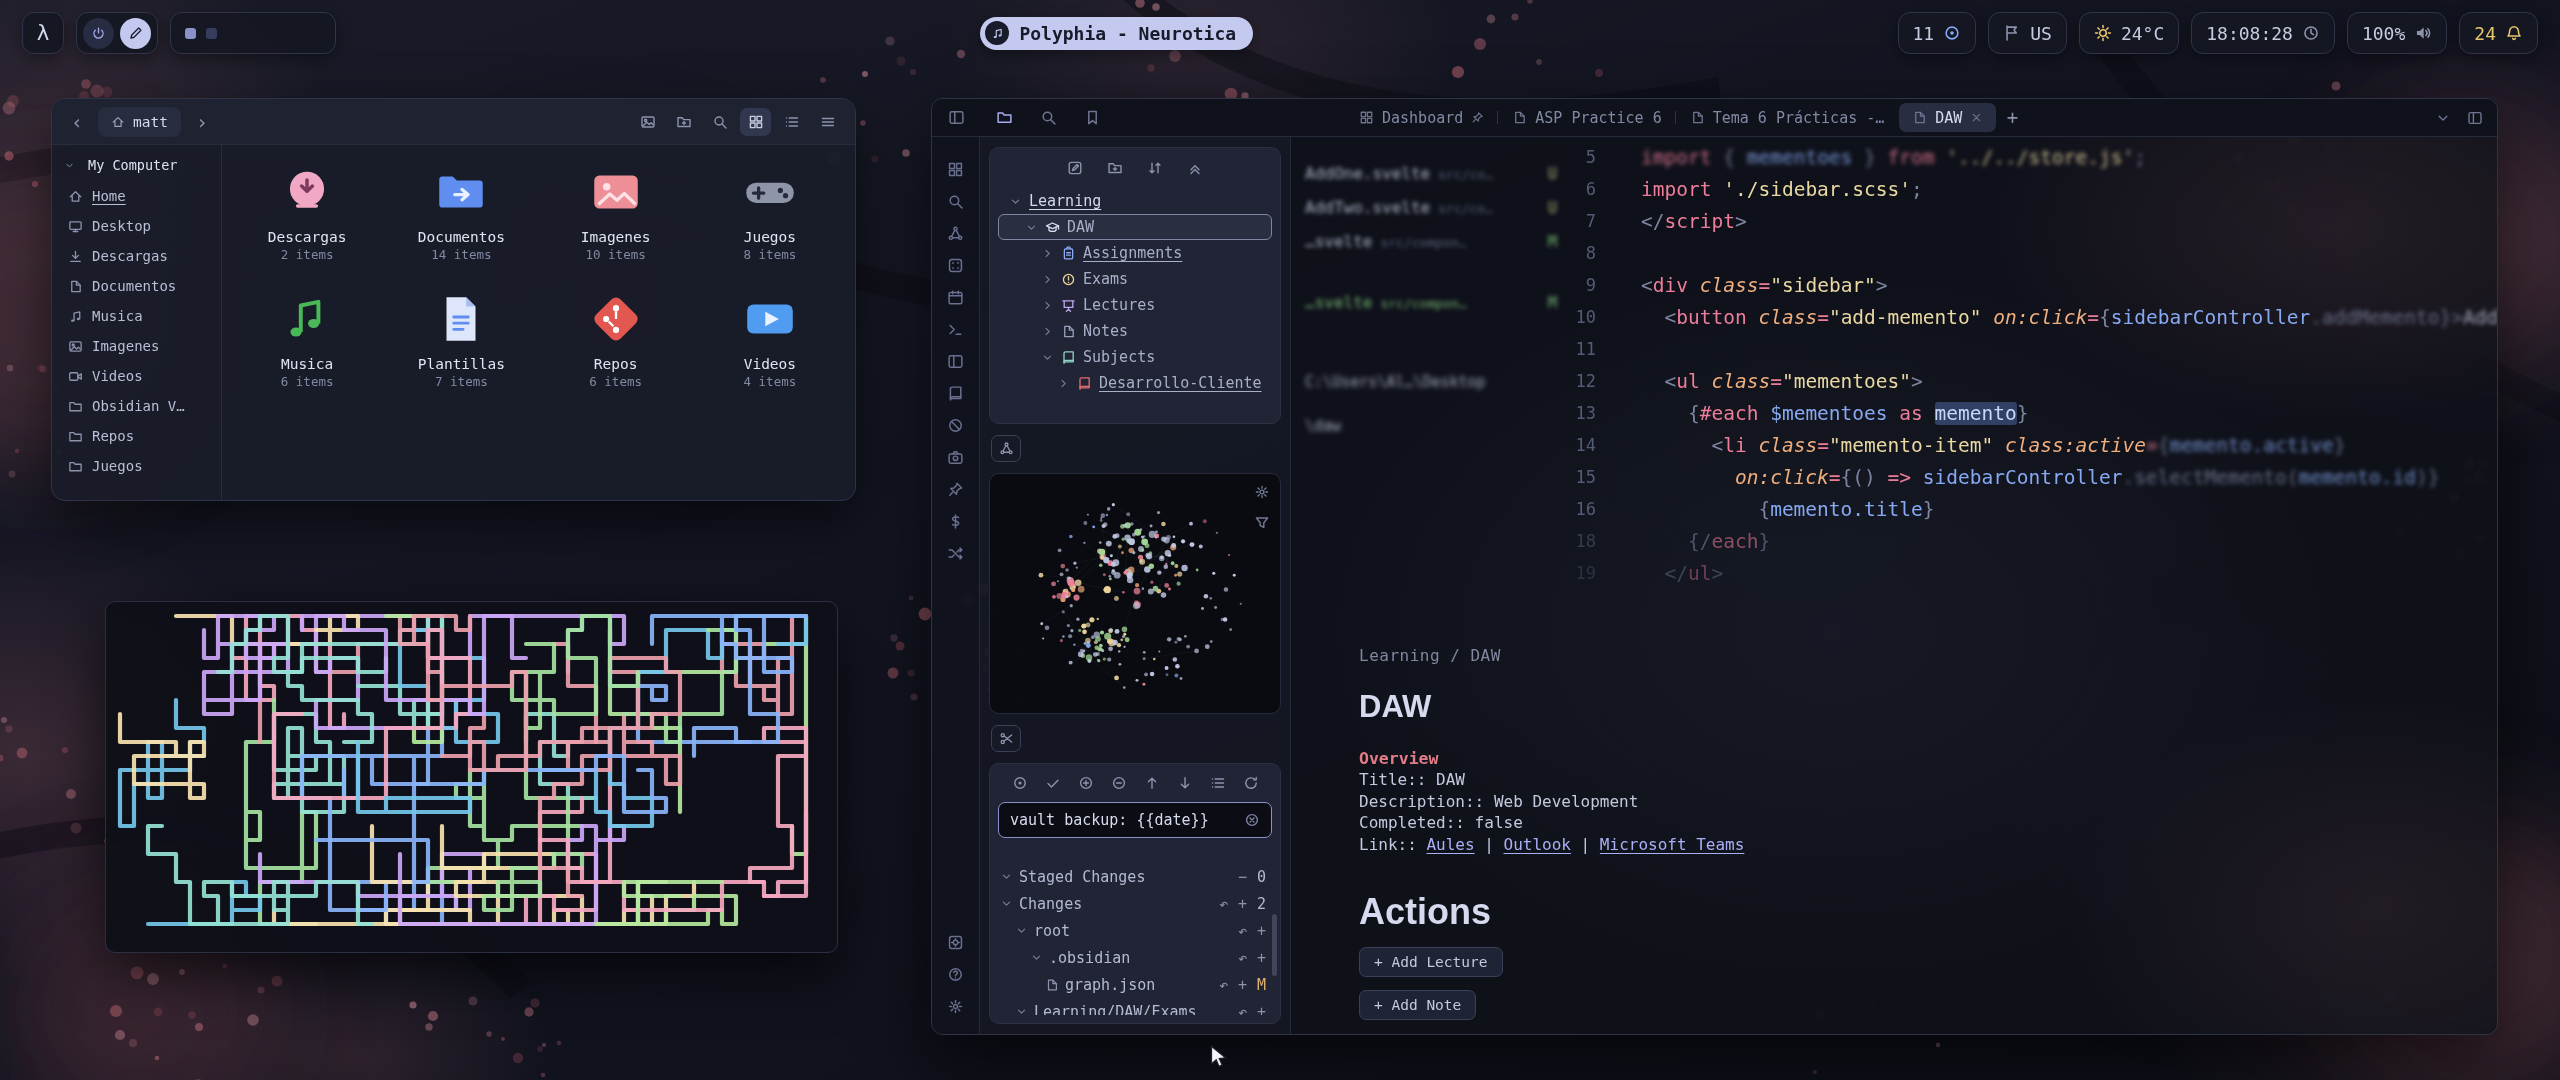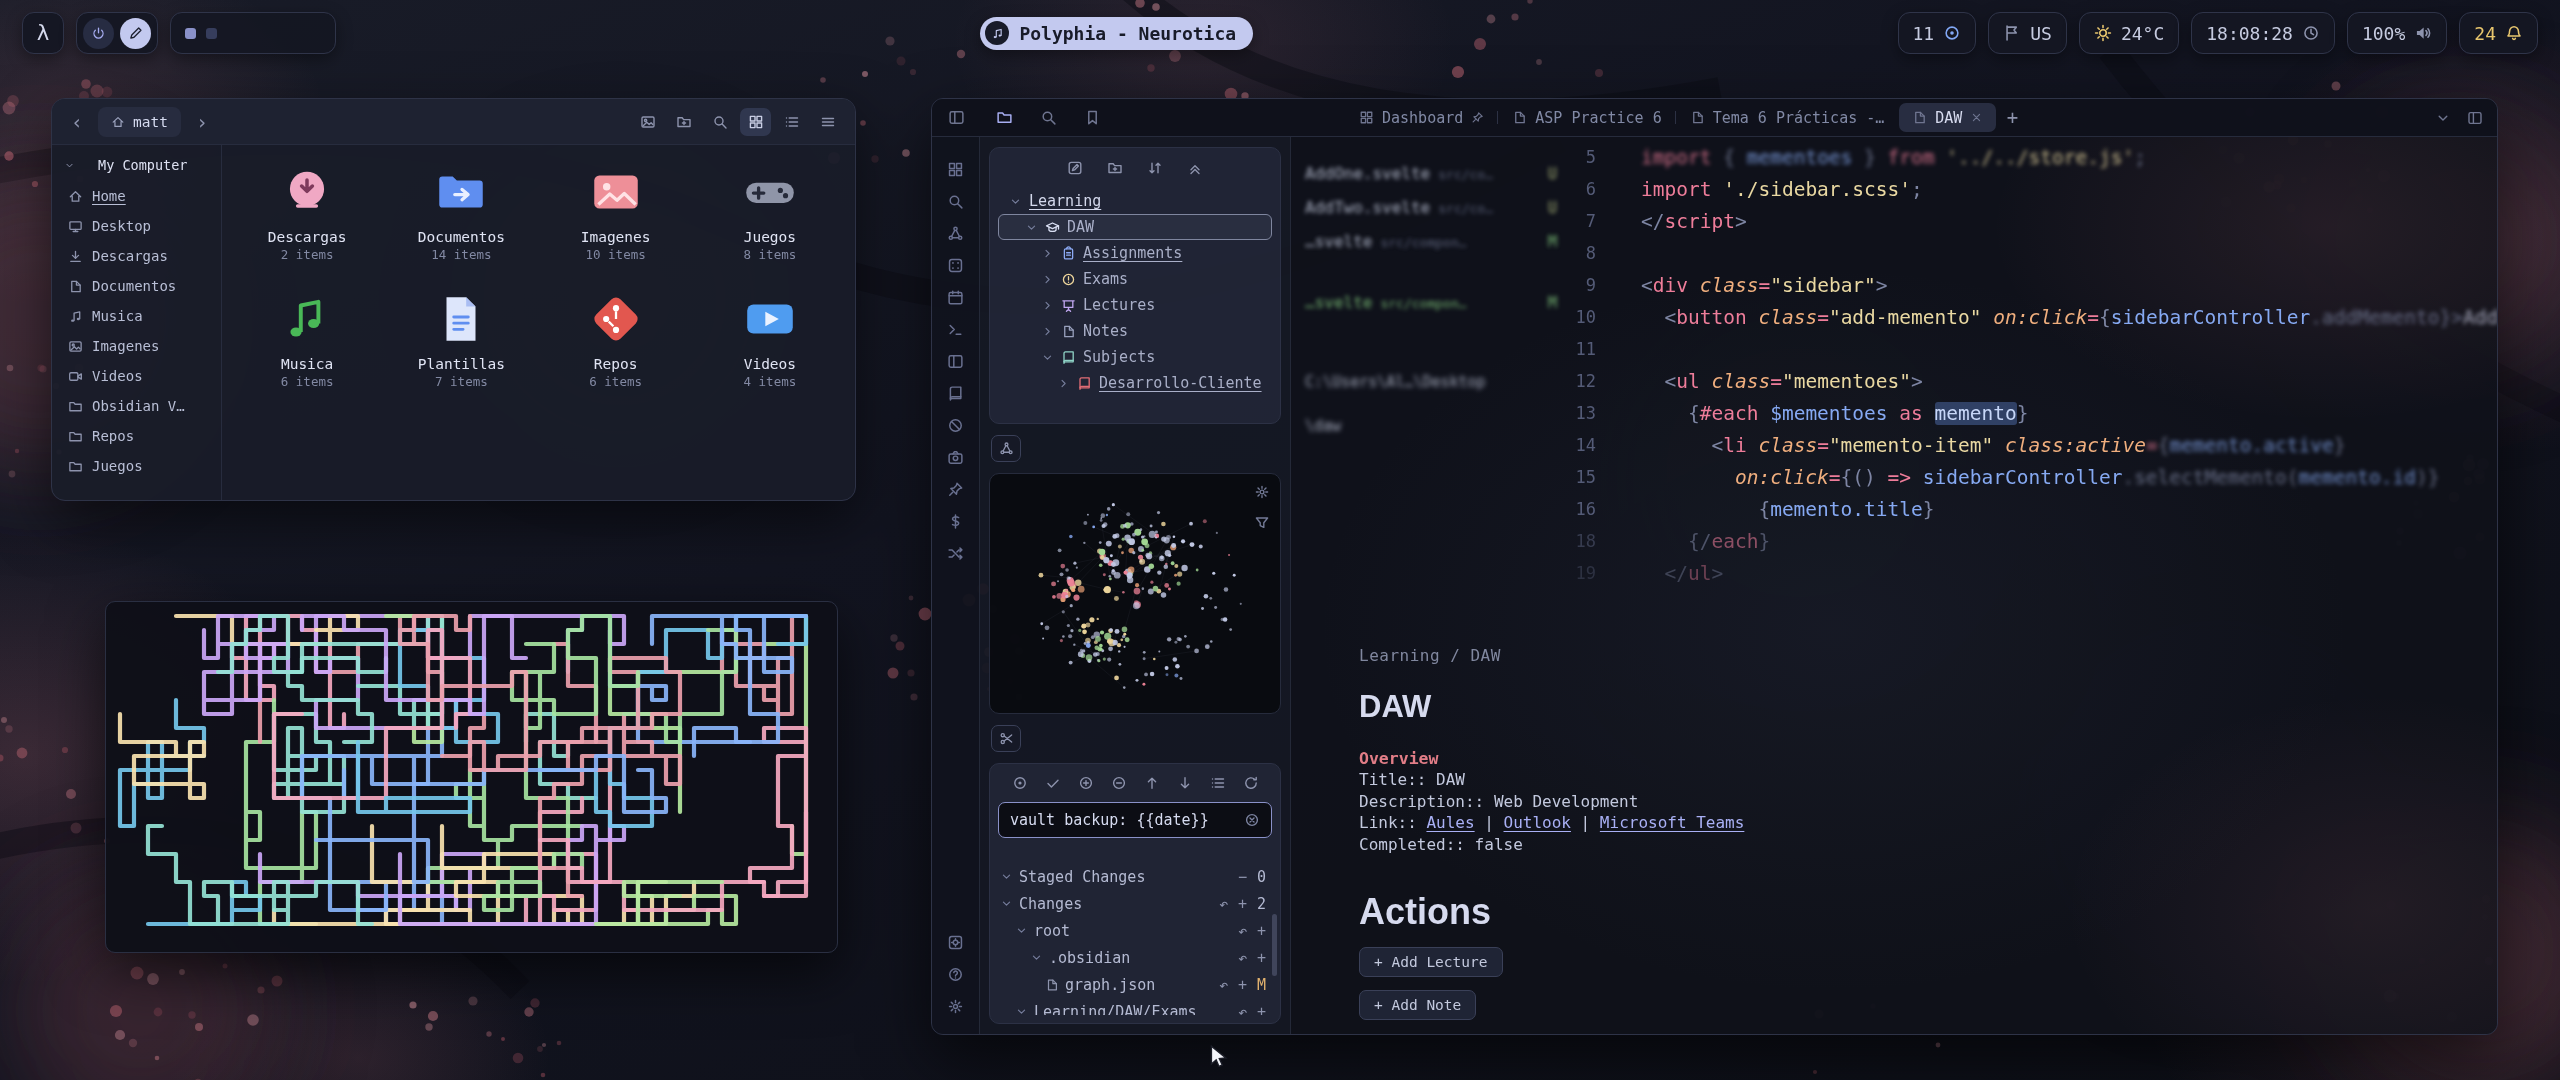--- a/index.html
+++ b/index.html
@@ -53,21 +53,21 @@
   .crumb{height:30px;border-radius:8px;background:#272c3f;padding:0 13px;display:flex;gap:8px;
     align-items:center;color:#d6dbf0;font-size:14.5px}
   .crumb .i{width:14px;height:14px;color:#9ba2bd}
   .fm-tools{margin-left:auto;display:flex;gap:5px;align-items:center}
   .tool{width:31px;height:28px;border-radius:7px;display:flex;align-items:center;
     justify-content:center;color:#8d93ad}
   .tool .i{width:16px;height:16px}
   .tool.active{background:#30374f;color:#c9cee4}
   .fm-body{flex:1;display:flex;min-height:0}
   .fm-side{width:170px;padding:8px 8px;border-right:1px solid #272c3e;overflow:hidden;flex:none}
-  .side-h{display:flex;gap:23px;align-items:center;padding:4px 4px 8px;color:#dde1f2;font-size:13.5px}
+  .side-h{display:flex;gap:13px;align-items:center;padding:4px 4px 8px;color:#dde1f2;font-size:13.5px}
   .side-h .i{width:11px;height:11px;color:#8d93ad}
   .side-item{display:flex;gap:9px;align-items:center;height:30px;padding:0 8px;border-radius:6px;
     color:#b9bfd6;font-size:14px}
   .side-item .i{width:15px;height:15px;color:#8d93ad}
   .u{text-decoration:underline;text-underline-offset:3px}
   .fm-grid{flex:1;display:grid;grid-template-columns:repeat(4,1fr);align-content:start;
     padding:18px 8px;row-gap:28px}
   .tile{display:flex;flex-direction:column;align-items:center;gap:2px}
   .ticon{width:58px;height:58px;margin-bottom:6px}
   .ticon svg{width:100%;height:100%}
@@ -1643,22 +1643,22 @@
             <div class="codeline" style="opacity: 0.55;"><span class="num">18</span><span class="ctext"><span class="tk pun">    {/</span><span class="tk kw">each</span><span class="tk pun">}</span></span></div>
             <div class="codeline" style="opacity: 0.4;"><span class="num">19</span><span class="ctext"><span class="tk pun">  &lt;/</span><span class="tk tag">ul</span><span class="tk pun">&gt;</span></span></div>
           </div>
         <div class="note">
           <div class="crumbs">Learning / DAW</div>
           <h1>DAW</h1>
           <div class="ov">Overview</div>
           <div id="fields">
               <div class="field"><span class="fk">Title</span><span class="fs">:: </span><span class="fv">DAW</span></div>
               <div class="field"><span class="fk">Description</span><span class="fs">:: </span><span class="fv">Web Development</span></div>
+              <div class="field"><span class="fk">Completed</span><span class="fs">:: </span><span class="fv">false</span></div>
               <div class="field"><span class="fk">Link</span><span class="fs">:: </span><a>Aules</a><span class="fsep"> | </span><a>Outlook</a><span class="fsep"> | </span><a>Microsoft Teams</a></div>
-              <div class="field"><span class="fk">Completed</span><span class="fs">:: </span><span class="fv">false</span></div>
             </div>
           <div class="act-h">Actions</div>
           <div id="note-buttons">
               <div class="abtn">+ Add Lecture</div>
               <div class="abtn">+ Add Note</div>
             </div>
         </div>
       </div>
     </div>
   </div>

